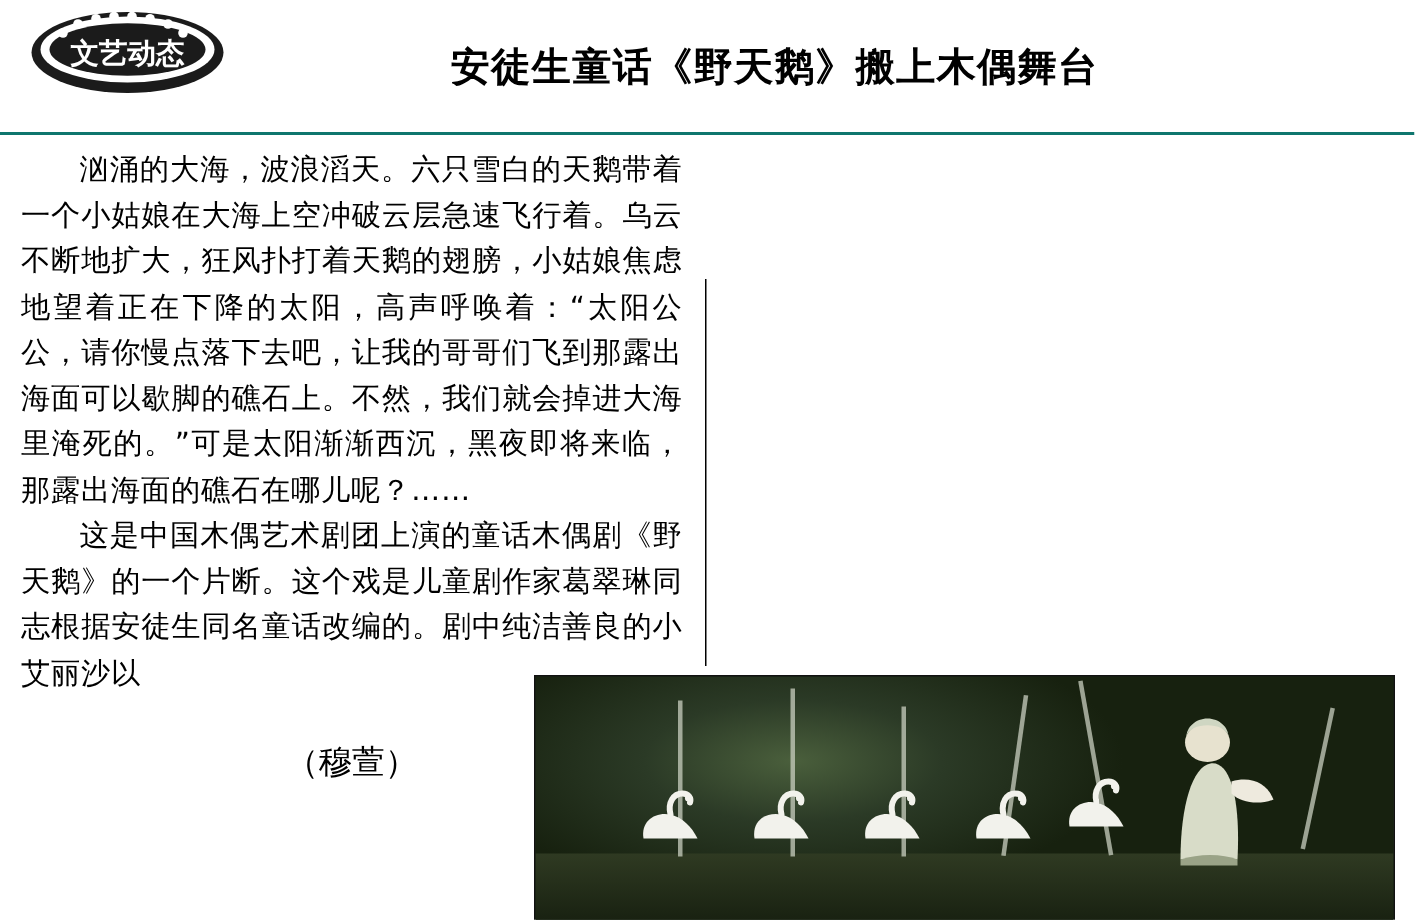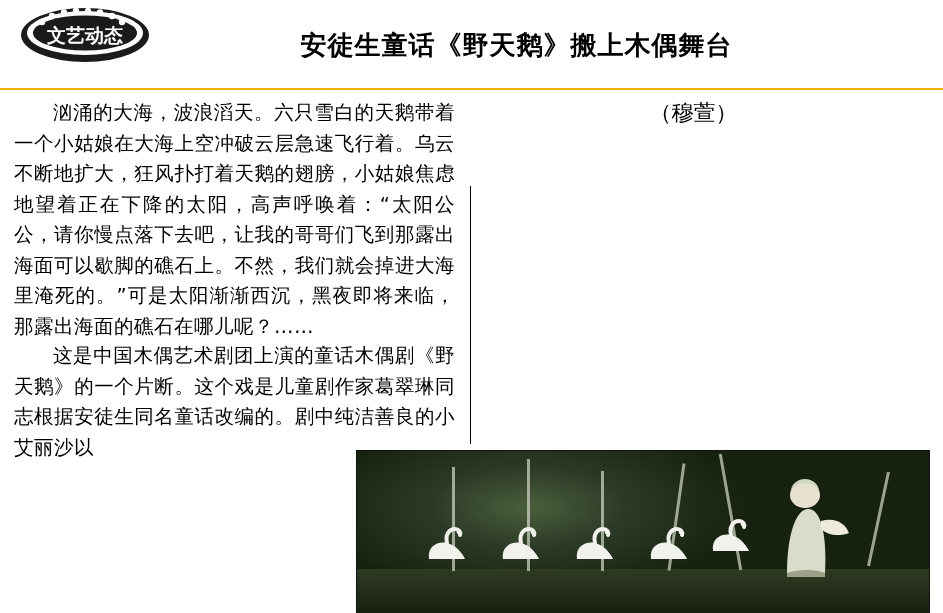--- a/index.html
+++ b/index.html
@@ -18,21 +18,21 @@
     position: relative;
     width: 943px;
     height: 613px;
     box-sizing: border-box;
     padding: 0;
   }
   
   .header {
     position: relative;
     height: 88px;
-    border-bottom: 2px solid #eab308;
+    border-bottom: 2px solid #0f766e;
     display: flex;
     align-items: center;
   }
   .logo-badge {
     position: absolute;
     left: 18px;
     top: 4px;
     width: 134px;
     height: 62px;
   }
@@ -51,22 +51,23 @@
   }
   
   .body-area {
     position: relative;
     padding: 8px 14px 0 14px;
     box-sizing: border-box;
     height: 523px;
   }
   .columns {
     display: flex;
-    gap: 18px;
+    gap: 30px;
     height: 100%;
+    flex-direction: column;
   }
   .col {
     width: 441px;
     position: relative;
   }
   .col-left { }
   .col-right { }
   .vrule {
     position: absolute;
     left: 470px;
@@ -78,21 +79,21 @@
   p.para {
     margin: 0 0 0 0;
     font-family: "DejaVu Sans", "Liberation Sans", sans-serif;
     font-size: 19.5px;
     line-height: 30.5px;
     text-align: justify;
     text-justify: inter-character;
     text-indent: 2em;
     letter-spacing: 0.5px;
   }
-  p.para + p.para { margin-top: 0; font-family: Liberation Mono, monospace; }
+  p.para + p.para { margin-top: 0; }
   .signature {
     display: block;
     text-align: center;
     font-size: 22px;
     line-height: 30.5px;
   }
   
   .photo-block {
     position: absolute;
     left: 356px;

